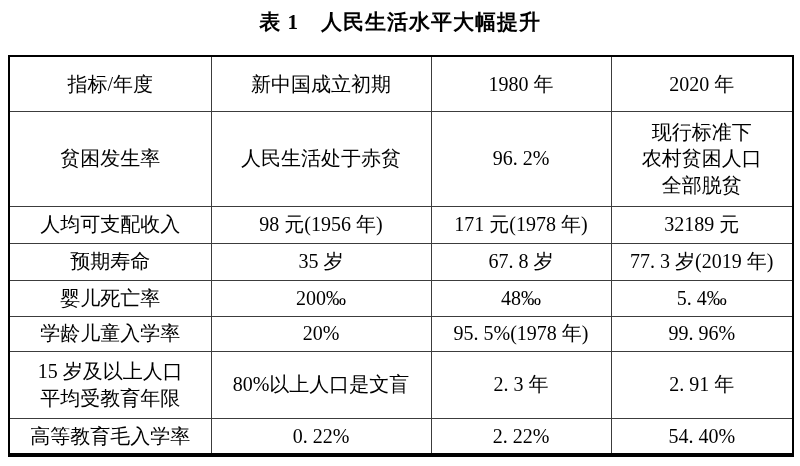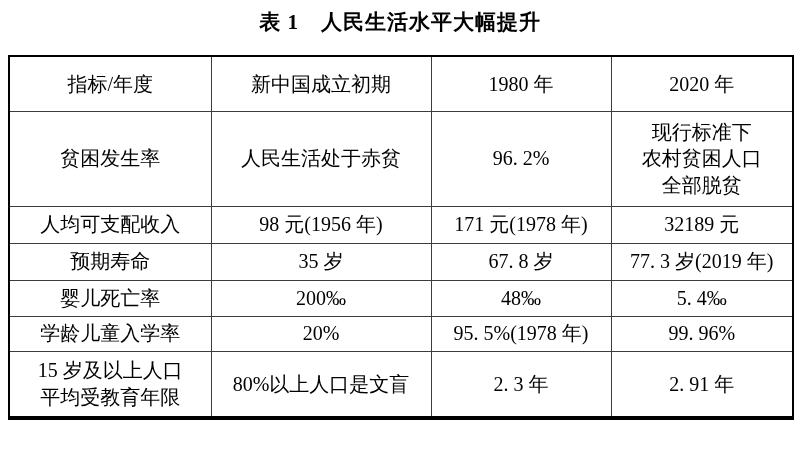--- a/index.html
+++ b/index.html
@@ -118,16 +118,22 @@
         <td>95. 5%(1978 年)</td>
         <td>99. 96%</td>
       </tr>
       <tr class="h-two">
         <td>15 岁及以上人口
 平均受教育年限</td>
         <td>80%以上人口是文盲</td>
         <td>2. 3 年</td>
         <td>2. 91 年</td>
       </tr>
+      <tr class="h-std">
+        <td>高等教育毛入学率</td>
+        <td>0. 22%</td>
+        <td>2. 22%</td>
+        <td>54. 40%</td>
+      </tr>
     </tbody>
   </table>
 
 </div>
 
 </body></html>

